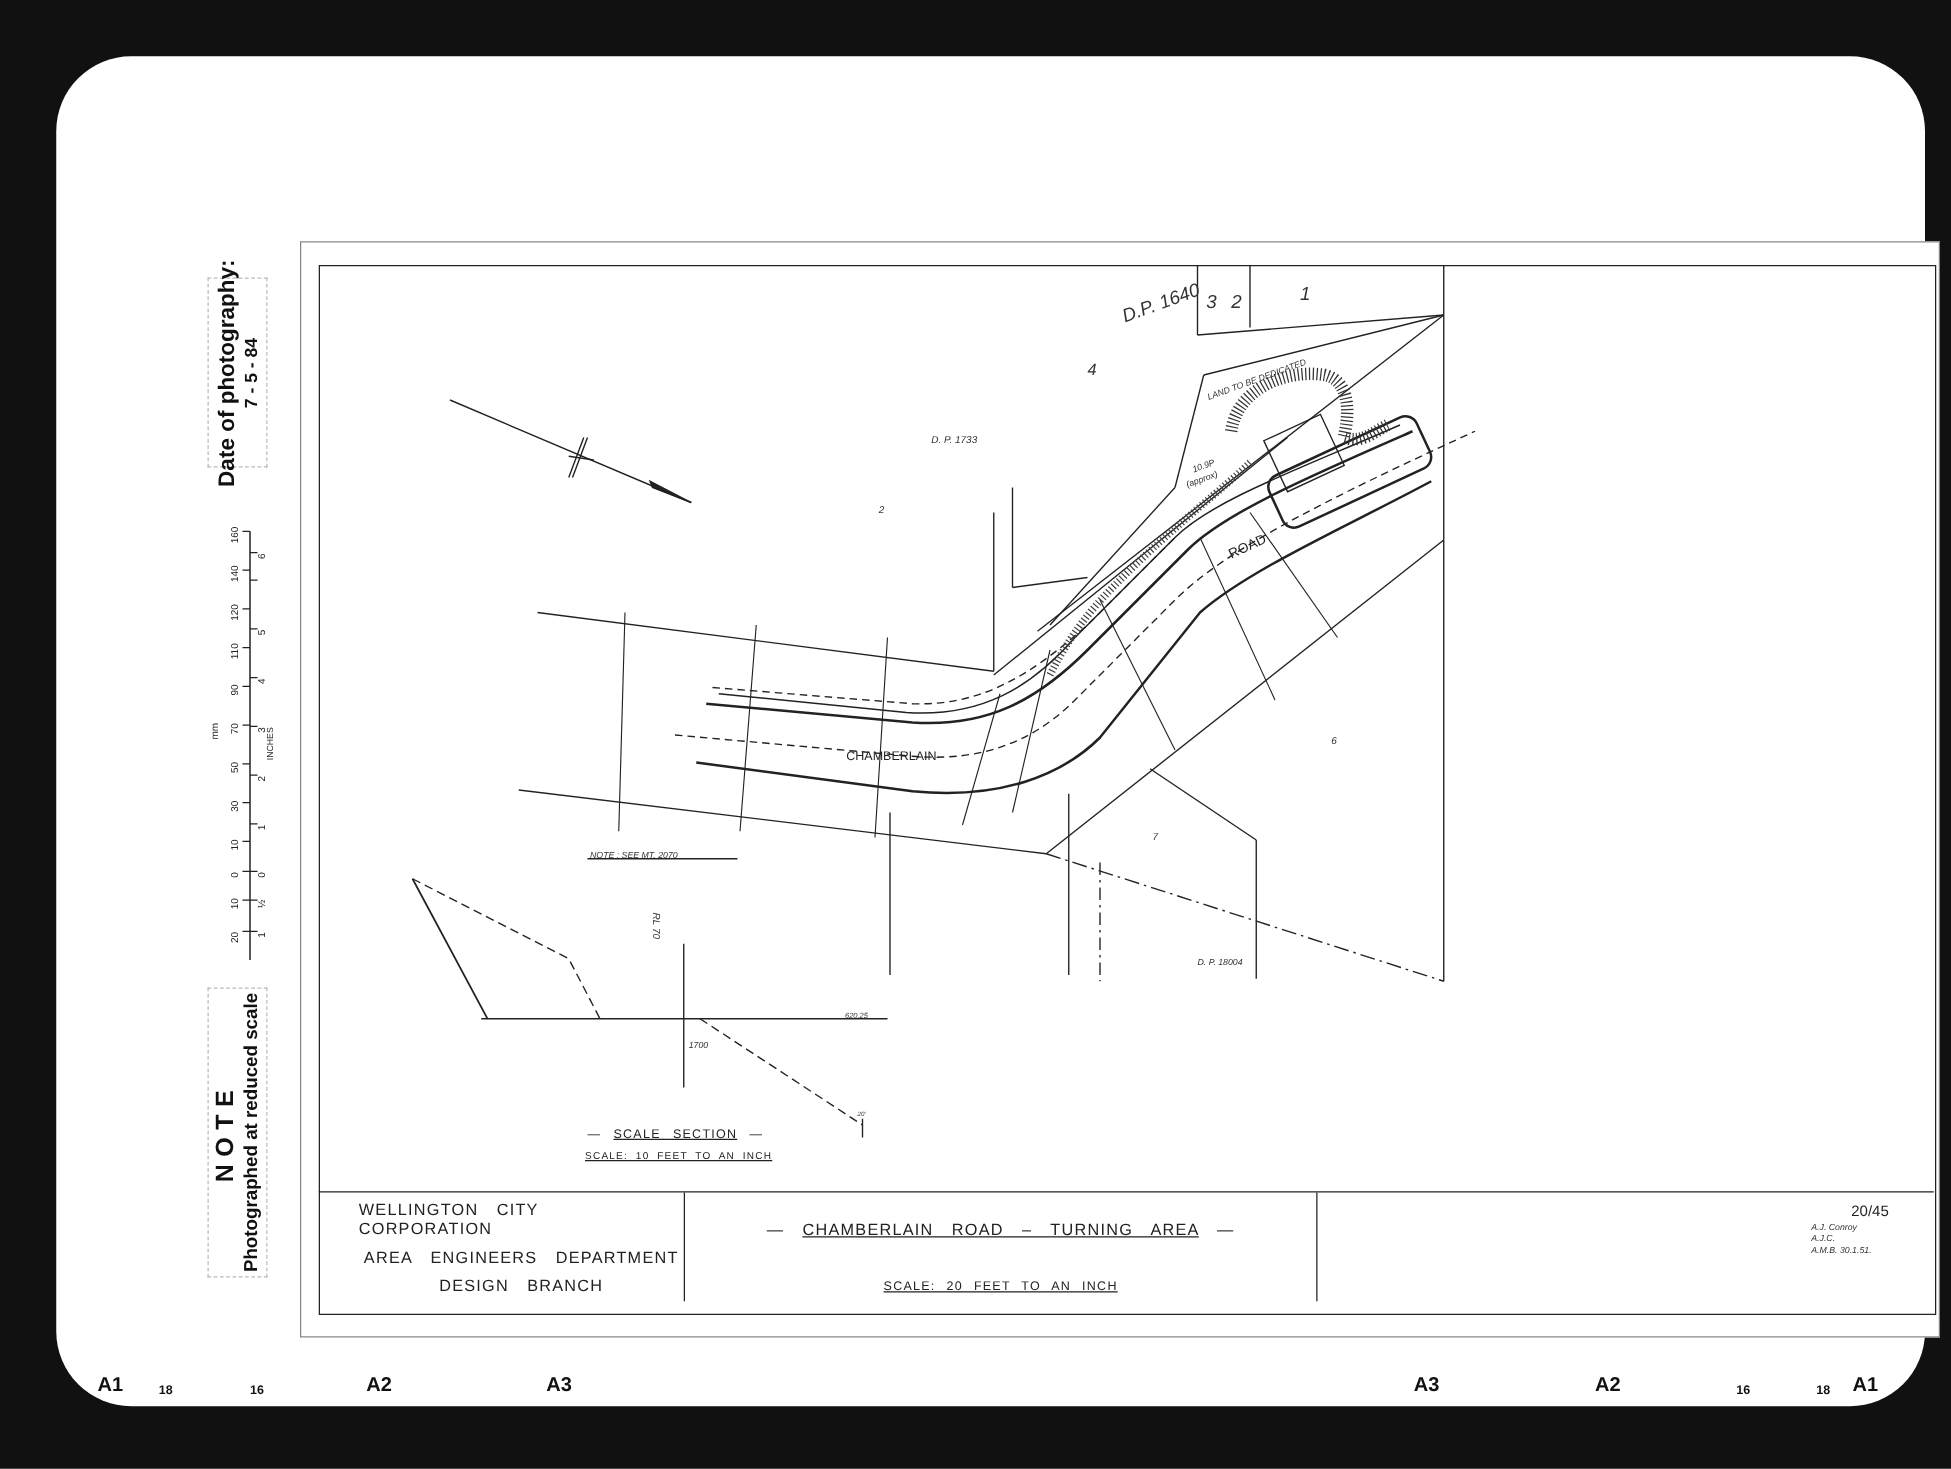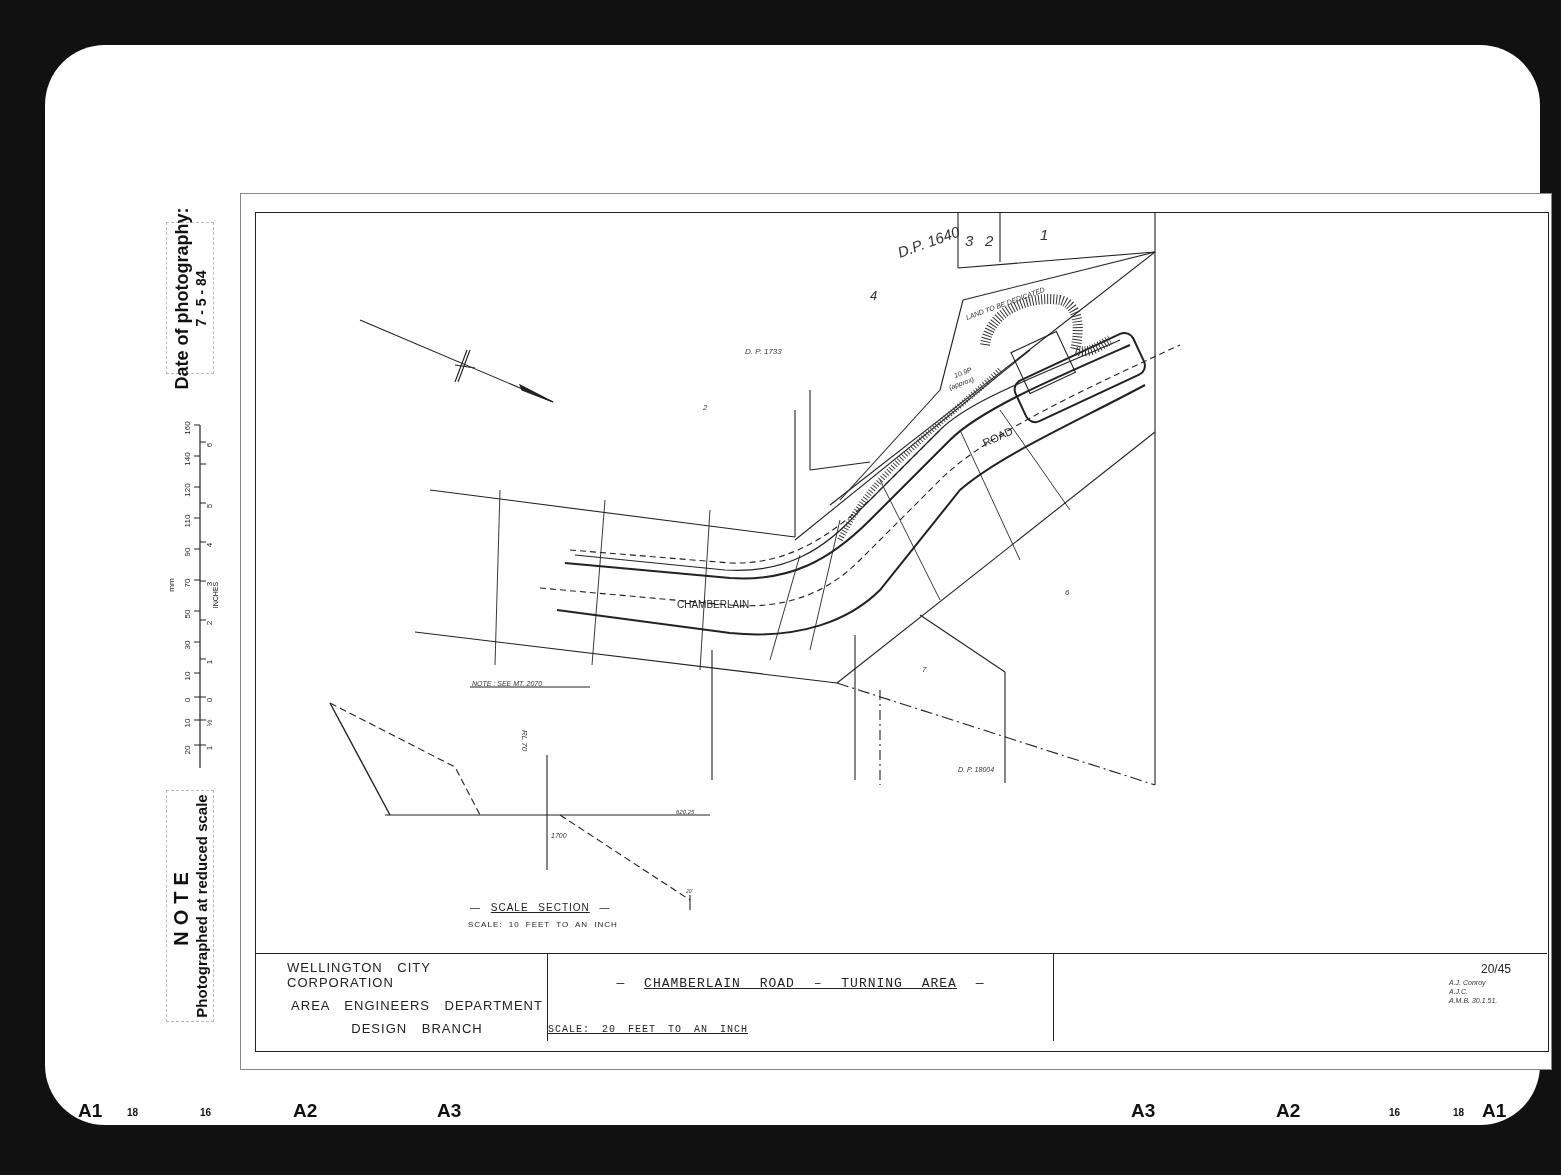--- a/index.html
+++ b/index.html
@@ -14,30 +14,30 @@
   .note-label{left:166px;top:790px;width:46px;height:230px;}
   .note-label .t1{font-weight:bold;font-size:20px;letter-spacing:6px;color:#111;}
   .note-label .t2{font-weight:bold;font-size:15px;color:#111;}
   .ruler{position:absolute;left:166px;top:420px;width:56px;height:355px;}
   .sheet{position:absolute;left:240px;top:193px;width:1310px;height:875px;border:1px solid #888;background:#fff;}
   .drawing-border{position:absolute;left:255px;top:212px;width:1292px;height:838px;border:1.5px solid #222;}
   .title-block{position:absolute;left:255px;top:953px;width:1292px;height:87px;border-top:1.5px solid #222;display:flex;}
   .tb-cell{border-right:1.5px solid #222;height:100%;position:relative;}
   .tb-org{width:292px;display:flex;flex-direction:column;align-items:center;justify-content:center;gap:8px;font-size:13px;letter-spacing:1px;color:#222;}
   .tb-org span{word-spacing:10px;margin-left:32px;}
-  .tb-title{width:505px;font-family:Liberation Mono, monospace;}
+  .tb-title{width:505px;}
   .tb-title .main{position:absolute;top:22px;left:0;right:0;text-align:center;font-size:13px;letter-spacing:1px;word-spacing:10px;color:#222;}
   .tb-title .main u{text-decoration:underline;}
-  .tb-title .scale{position:absolute;bottom:6px;left:0;right:0;font-size:10px;letter-spacing:1px;word-spacing:5px;color:#222;text-decoration:underline;}
+  .tb-title .scale{position:absolute;bottom:6px;left:0;right:0;text-align:center;font-size:10px;letter-spacing:1px;word-spacing:5px;color:#222;text-decoration:underline;}
   .tb-blank{width:0;flex:1;border-right:none;}
   .tb-ref{position:absolute;right:36px;top:8px;font-size:12px;color:#222;}
   .tb-sig{position:absolute;right:8px;top:24px;font-size:7px;font-style:italic;color:#333;line-height:9px;text-align:left;width:90px;}
   .cs-label{position:absolute;left:470px;top:902px;font-size:10px;letter-spacing:1px;color:#222;word-spacing:6px;}
-  .cs-scale{position:absolute;left:468px;top:920px;font-size:8px;letter-spacing:1px;color:#222;word-spacing:3px;}
-  .bottom-mark{position:absolute;font-weight:bold;font-size:19px;color:#111;}
+  .cs-scale{position:absolute;left:468px;top:920px;font-size:8px;letter-spacing:1px;color:#222;word-spacing:3px;text-decoration:underline;}
+  .bottom-mark{position:absolute;font-weight:bold;font-size:16px;color:#111;}
   .bottom-small{position:absolute;font-size:10px;color:#111;font-weight:bold;}
   svg text{font-family:"Liberation Sans",sans-serif;}
 </style>
 </head>
 <body>
 
 <div class="frame"></div>
 
 <div class="side-label date-label">
   <div class="rot">

